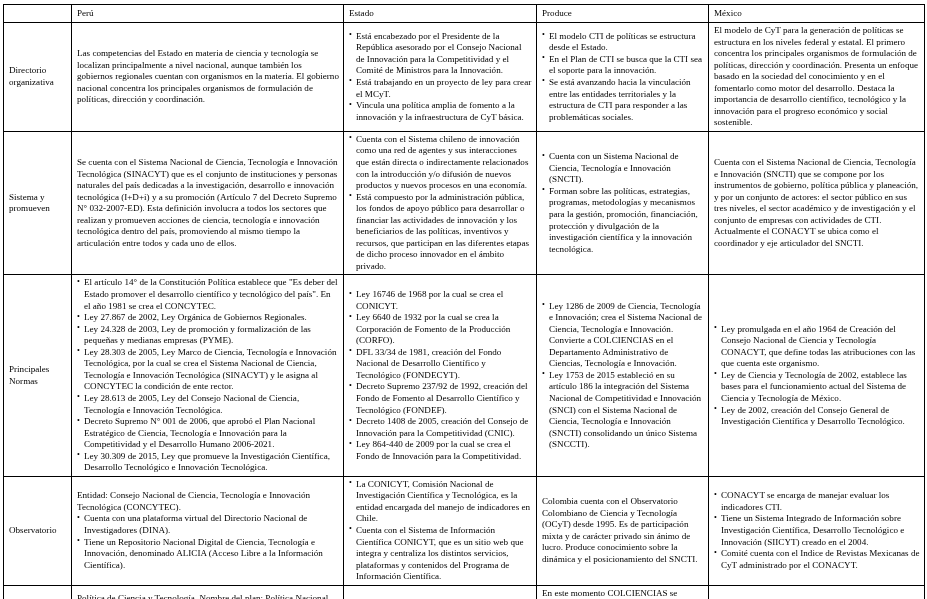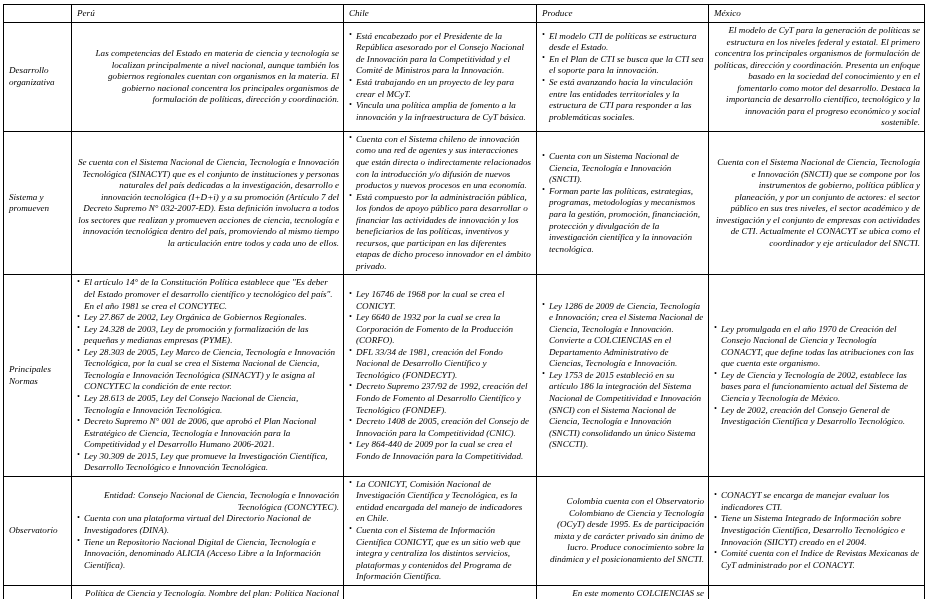--- a/index.html
+++ b/index.html
@@ -13,21 +13,20 @@
     font-family: "Liberation Serif", "DejaVu Serif", serif;
     color: #000000;
     overflow: hidden;
   }
   #page {
     width: 927px;
     height: 599px;
     box-sizing: border-box;
     padding: 4px 3px 3px 3px;
     background: #ffffff;
-    font-style: italic;
   }
   table.comparison {
     width: 921px;
     border-collapse: collapse;
     table-layout: fixed;
     border: 1px solid #000;
   }
   table.comparison td,
   table.comparison th {
     border: 1px solid #000;
@@ -71,21 +70,21 @@
   }
   ul.bullets li::before {
     content: "\2022";
     position: absolute;
     left: 0;
     top: -0.5px;
     font-size: 8px;
   }
   p.para {
     margin: 0;
-    text-align: right;
+    text-align: left;
   }
   
   col.c-head { width: 68px; }
   col.c-peru { width: 272px; }
   col.c-chile { width: 193px; }
   col.c-col { width: 172px; }
   col.c-mex { width: 216px; }
 
   td.cell-peru, td.cell-chile, td.cell-col, td.cell-mex { vertical-align: middle; }
 </style>
@@ -98,28 +97,28 @@
       <col class="c-head">
       <col class="c-peru">
       <col class="c-chile">
       <col class="c-col">
       <col class="c-mex">
     </colgroup>
     <thead>
       <tr>
         <th class="corner"></th>
         <th>Perú</th>
-        <th>Chile</th>
+        <th>Estado</th>
         <th>Produce</th>
         <th>México</th>
       </tr>
     </thead>
     <tbody id="tbody">
         <tr>
-          <td class="rowhead">Desarrollo organizativa</td>
+          <td class="rowhead">Directorio organizativa</td>
           <td class="cell-peru">
             <p class="para">Las competencias del Estado en materia de ciencia y tecnología se localizan principalmente a nivel nacional, aunque también los gobiernos regionales cuentan con organismos en la materia. El gobierno nacional concentra los principales organismos de formulación de políticas, dirección y coordinación.</p>
           </td>
           <td class="cell-chile">
             <ul class="bullets">
               <li>Está encabezado por el Presidente de la República asesorado por el Consejo Nacional de Innovación para la Competitividad y el Comité de Ministros para la Innovación.</li>
               <li>Está trabajando en un proyecto de ley para crear el MCyT.</li>
               <li>Vincula una política amplia de fomento a la innovación y la infraestructura de CyT básica.</li>
             </ul>
           </td>
@@ -141,21 +140,21 @@
           </td>
           <td class="cell-chile">
             <ul class="bullets">
               <li>Cuenta con el Sistema chileno de innovación como una red de agentes y sus interacciones que están directa o indirectamente relacionados con la introducción y/o difusión de nuevos productos y nuevos procesos en una economía.</li>
               <li>Está compuesto por la administración pública, los fondos de apoyo público para desarrollar o financiar las actividades de innovación y los beneficiarios de las políticas, inventivos y recursos, que participan en las diferentes etapas de dicho proceso innovador en el ámbito privado.</li>
             </ul>
           </td>
           <td class="cell-col">
             <ul class="bullets">
               <li>Cuenta con un Sistema Nacional de Ciencia, Tecnología e Innovación (SNCTI).</li>
-              <li>Forman parte las políticas, estrategias, programas, metodologías y mecanismos para la gestión, promoción, financiación, protección y divulgación de la investigación científica y la innovación tecnológica.</li>
+              <li>Forman sobre las políticas, estrategias, programas, metodologías y mecanismos para la gestión, promoción, financiación, protección y divulgación de la investigación científica y la innovación tecnológica.</li>
             </ul>
           </td>
           <td class="cell-mex">
             <p class="para">Cuenta con el Sistema Nacional de Ciencia, Tecnología e Innovación (SNCTI) que se compone por los instrumentos de gobierno, política pública y planeación, y por un conjunto de actores: el sector público en sus tres niveles, el sector académico y de investigación y el conjunto de empresas con actividades de CTI. Actualmente el CONACYT se ubica como el coordinador y eje articulador del SNCTI.</p>
           </td>
         </tr>
         <tr>
           <td class="rowhead">Principales Normas</td>
           <td class="cell-peru">
             <ul class="bullets">
@@ -179,21 +178,21 @@
             </ul>
           </td>
           <td class="cell-col">
             <ul class="bullets">
               <li>Ley 1286 de 2009 de Ciencia, Tecnología e Innovación; crea el Sistema Nacional de Ciencia, Tecnología e Innovación. Convierte a COLCIENCIAS en el Departamento Administrativo de Ciencias, Tecnología e Innovación.</li>
               <li>Ley 1753 de 2015 estableció en su artículo 186 la integración del Sistema Nacional de Competitividad e Innovación (SNCI) con el Sistema Nacional de Ciencia, Tecnología e Innovación (SNCTI) consolidando un único Sistema (SNCCTI).</li>
             </ul>
           </td>
           <td class="cell-mex">
             <ul class="bullets">
-              <li>Ley promulgada en el año 1970 de Creación del Consejo Nacional de Ciencia y Tecnología CONACYT, que define todas las atribuciones con las que cuenta este organismo.</li>
+              <li>Ley promulgada en el año 1964 de Creación del Consejo Nacional de Ciencia y Tecnología CONACYT, que define todas las atribuciones con las que cuenta este organismo.</li>
               <li>Ley de Ciencia y Tecnología de 2002, establece las bases para el funcionamiento actual del Sistema de Ciencia y Tecnología de México.</li>
               <li>Ley de 2002, creación del Consejo General de Investigación Científica y Desarrollo Tecnológico.</li>
             </ul>
           </td>
         </tr>
         <tr>
           <td class="rowhead">Observatorio</td>
           <td class="cell-peru">
             <p class="para">Entidad: Consejo Nacional de Ciencia, Tecnología e Innovación Tecnológica (CONCYTEC).</p>
             <ul class="bullets">

